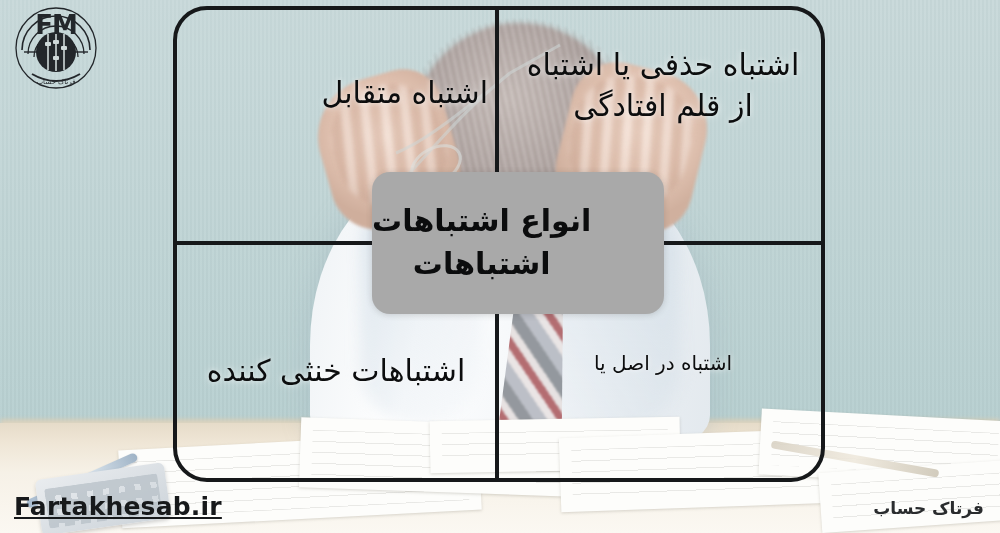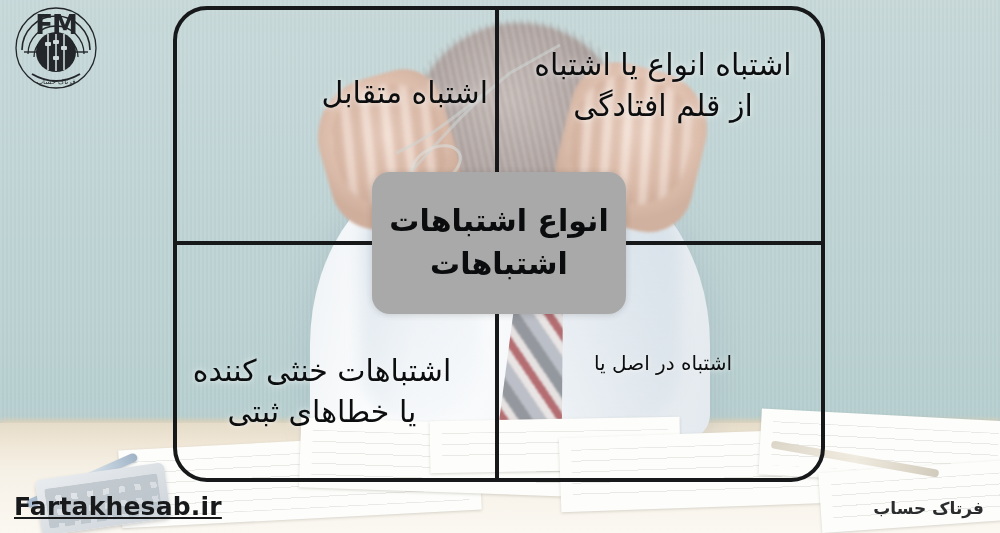--- a/index.html
+++ b/index.html
@@ -170,28 +170,28 @@
   }
 
   
   .quad{
     position:absolute;color:#0c0d0e;direction:rtl;text-align:center;
     font-weight:400;line-height:1.38;letter-spacing:0;
     text-shadow:0 0 5px rgba(255,255,255,.55),0 0 11px rgba(255,255,255,.45);
   }
   .q-tl{left:188px;top:72px;width:300px;font-size:30px;text-align:right;}
   .q-tr{left:508px;top:44px;width:310px;font-size:30px;}
-  .q-bl{left:172px;top:350px;width:300px;font-size:30px;}
+  .q-bl{left:186px;top:350px;width:300px;font-size:30px;}
   .q-br{left:508px;top:350px;width:310px;font-size:20px;}
 
   
   .center-node{
-    position:absolute;left:372px;top:172px;width:254px;height:142px;
+    position:absolute;left:372px;top:172px;width:292px;height:142px;
     background:#a9a9a9;border-radius:18px;
-    display:flex;align-items:center;justify-content:center;
+    display:flex;align-items:center;
     box-shadow:0 1px 6px rgba(60,60,60,.2);
   }
   .center-text{
     direction:rtl;text-align:center;color:#0b0c0d;
     font-size:30px;font-weight:700;line-height:1.42;
   }
 
   
   .logo{position:absolute;left:8px;top:4px;width:96px;height:92px;}
   .logo svg{display:block;}
@@ -300,27 +300,26 @@
 
   <div class="frame"></div>
   <div class="divider-v"></div>
   <div class="divider-h"></div>
 
   <div class="quad q-tl">
     <div>اشتباه متقابل</div>
   </div>
 
   <div class="quad q-tr">
-    <div>اشتباه انواع یا اشتباه</div>
+    <div>اشتباه حذفی یا اشتباه</div>
     <div>از قلم افتادگی</div>
   </div>
 
   <div class="quad q-bl">
     <div>اشتباهات خنثی کننده</div>
-    <div>یا خطاهای ثبتی</div>
   </div>
 
   <div class="quad q-br">
     <div>اشتباه در اصل یا</div>
   </div>
 
   <div class="center-node">
     <div class="center-text">
       <div>انواع اشتباهات</div>
       <div>اشتباهات</div>

